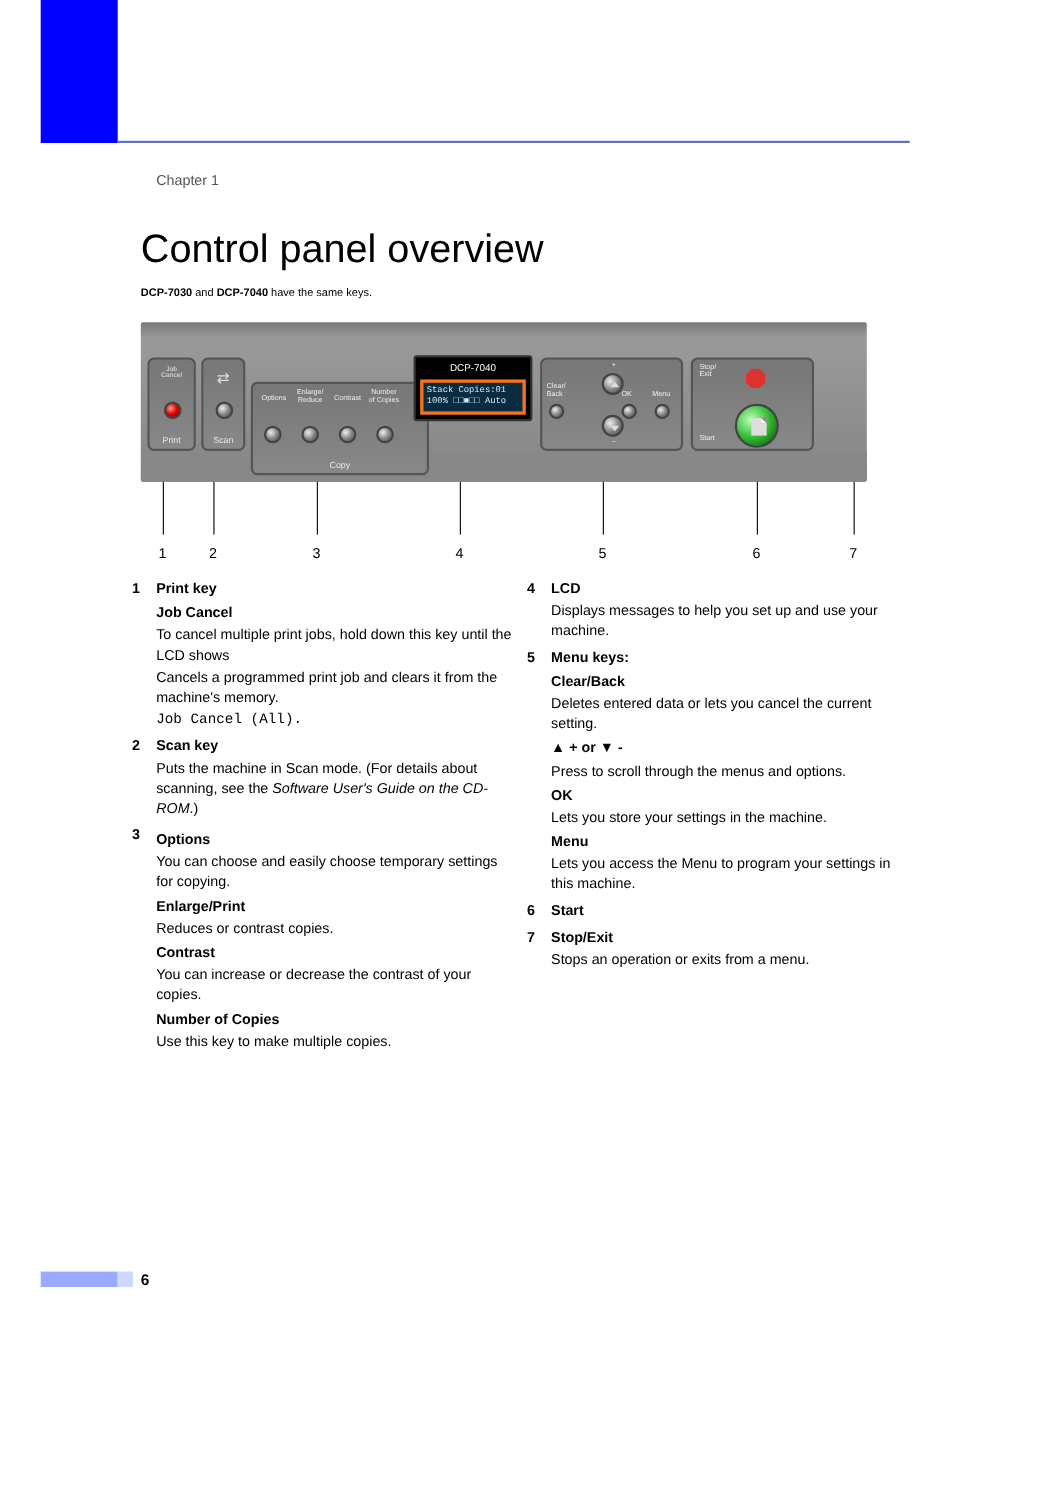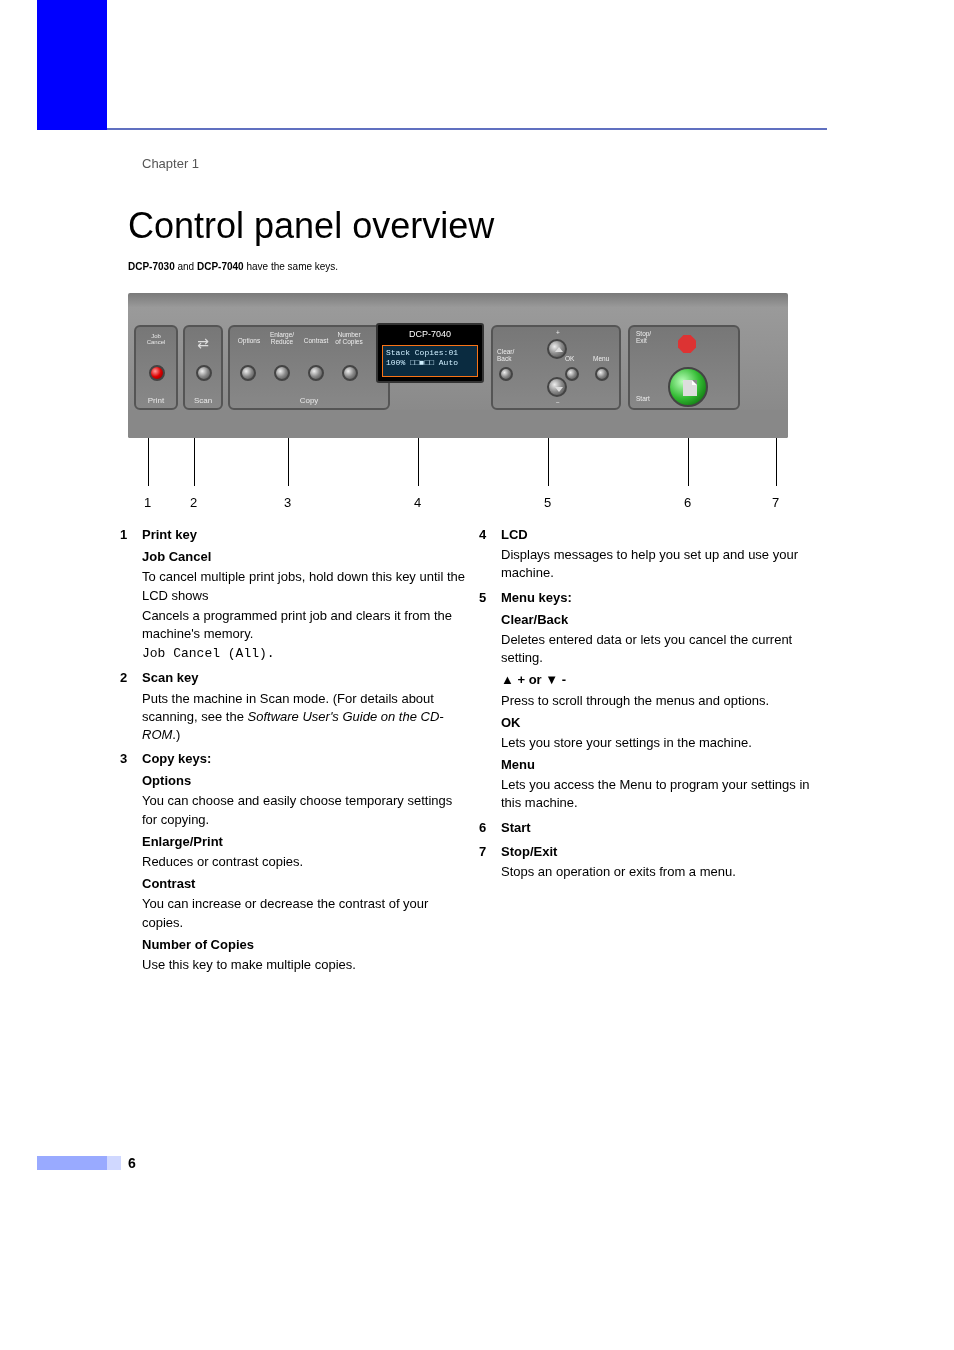--- a/index.html
+++ b/index.html
@@ -61,21 +61,21 @@
   }
   .grp {
     position: absolute;
     top: 32px; height: 85px;
     border: 2px solid #555;
     border-radius: 6px;
     background: linear-gradient(#777,#888);
   }
   .grp-print { left: 6px; width: 44px; }
   .grp-scan  { left: 55px; width: 40px; }
-  .grp-copy  { left: 100px; width: 162px; }
+  .grp-copy  { left: 100px; width: 162px; margin-top: 22px; }
   .grp-lcd   { left: 248px; width: 108px; border: none; background: none; top:30px; }
   .grp-menu  { left: 363px; width: 130px; }
   .grp-stop  { left: 500px; width: 112px; }
   .grp .sm-label {
     position: absolute;
     font-size: 6px;
     color: #e8e8e8;
     text-align: center;
     width: 100%;
   }
@@ -109,21 +109,21 @@
   }
   .lcd-model {
     position: absolute; top: 4px; left: 0; right: 0;
     text-align: center;
     color: #fff; font-size: 9px;
   }
   .lcd-screen {
     position: absolute;
     left: 4px; top: 20px; right: 4px; bottom: 4px;
     background: #0a2b40;
-    border: 1px solid #f97316;
+    border: 3px solid #f97316;
     color: #cfefff;
     font-family: "Courier New", monospace;
     font-size: 8px;
     padding: 2px 3px;
     line-height: 1.3;
     overflow: hidden;
     white-space: nowrap;
   }
   
   .mini-label { position:absolute; font-size:6.5px; color:#eee; }
@@ -318,21 +318,20 @@
       <div class="n">2</div>
       <div class="body">
         <b>Scan key</b>
         <p><span>Puts the machine in Scan mode. (For details about scanning, see the </span><span class="ital">Software User's Guide on the CD-ROM</span><span>.)</span></p>
       </div>
     </div>
 
     <div class="num-item">
       <div class="n">3</div>
       <div class="body">
-        <b>Copy keys:</b>
         <div class="sub">
             <b>Options</b>
             <p>You can choose and easily choose temporary settings for copying.</p>
           </div>
         <div class="sub">
             <b>Enlarge/Print</b>
             <p>Reduces or contrast copies.</p>
           </div>
         <div class="sub">
             <b>Contrast</b>

